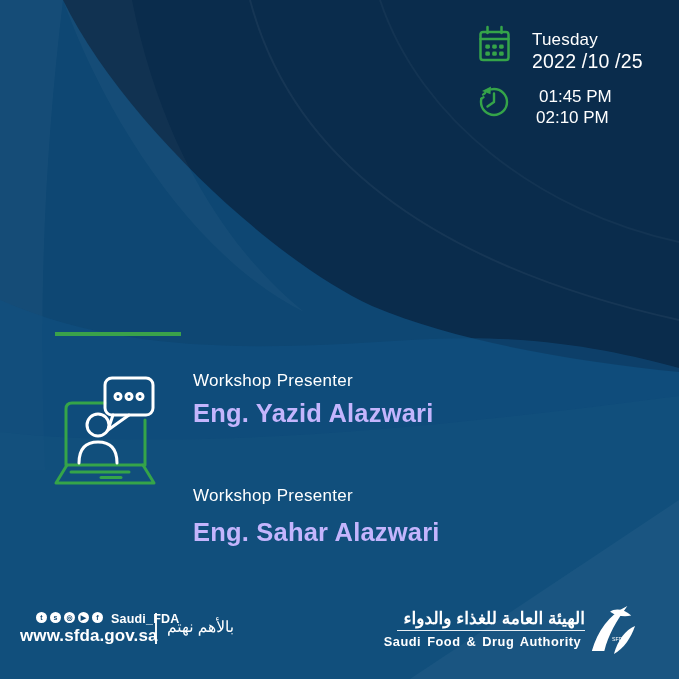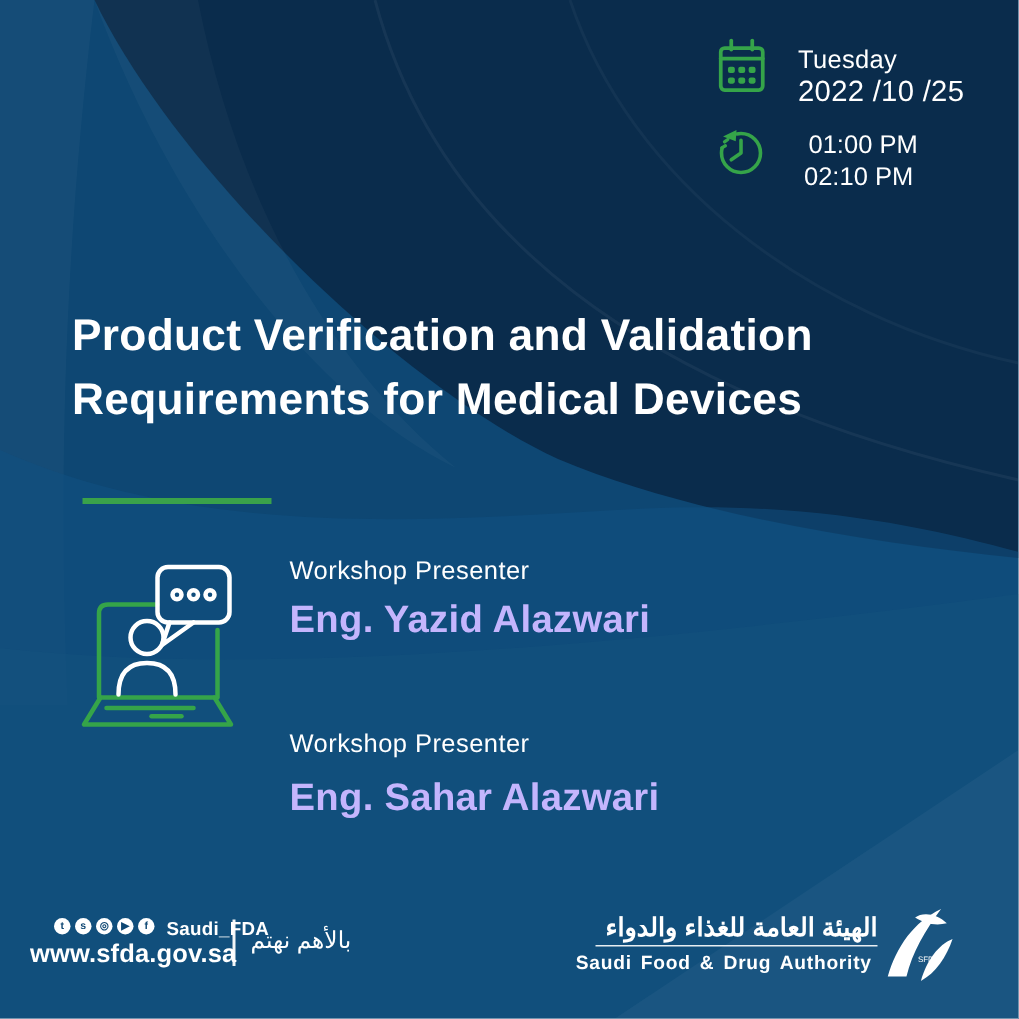--- a/index.html
+++ b/index.html
@@ -86,27 +86,23 @@
   </svg>
   <div class="sched-day">Tuesday</div>
   <div class="sched-date">2022 /10 /25</div>
 
   <svg class="sched-icon" style="left:476px; top:84px;" width="34" height="34" viewBox="0 0 34 34">
     <circle cx="18" cy="18" r="13" fill="none" stroke="#35A449" stroke-width="2.4" stroke-dasharray="44 14 24 0" stroke-linecap="round"></circle>
     <path d="M15,2.6 L6,7 L14.5,10.2 Z" fill="#35A449"></path>
     <path d="M5.2,14.6 L7.6,13.2 M7.0,10.6 L9.2,9.0" stroke="#35A449" stroke-width="2.2" stroke-linecap="round"></path>
     <path d="M18,18 L18,9.5 M18,18 L11.5,22.5" stroke="#35A449" stroke-width="2.4" stroke-linecap="round" fill="none"></path>
   </svg>
-  <div class="sched-t1">01:00 PM</div>
+  <div class="sched-t1">01:45 PM</div>
   <div class="sched-t2">02:10 PM</div>
 
-  <div class="title">
-    <div>Product Verification and Validation</div>
-    <div>Requirements for Medical Devices</div>
-  </div>
   <div class="rule"></div>
 
   <svg class="abs" style="left:53px; top:373px;" width="106" height="114" viewBox="0 0 106 114">
     <g fill="none" stroke-linecap="round" stroke-linejoin="round">
 
       <g stroke="#35A449" stroke-width="3">
         <path d="M13,92 L13,36 Q13,30 19,30 L52,30"></path>
         <path d="M92,47 L92,92"></path>
         <path d="M14,92 L90,92"></path>
         <path d="M14,92 L3,110 L101,110 L90,92"></path>

